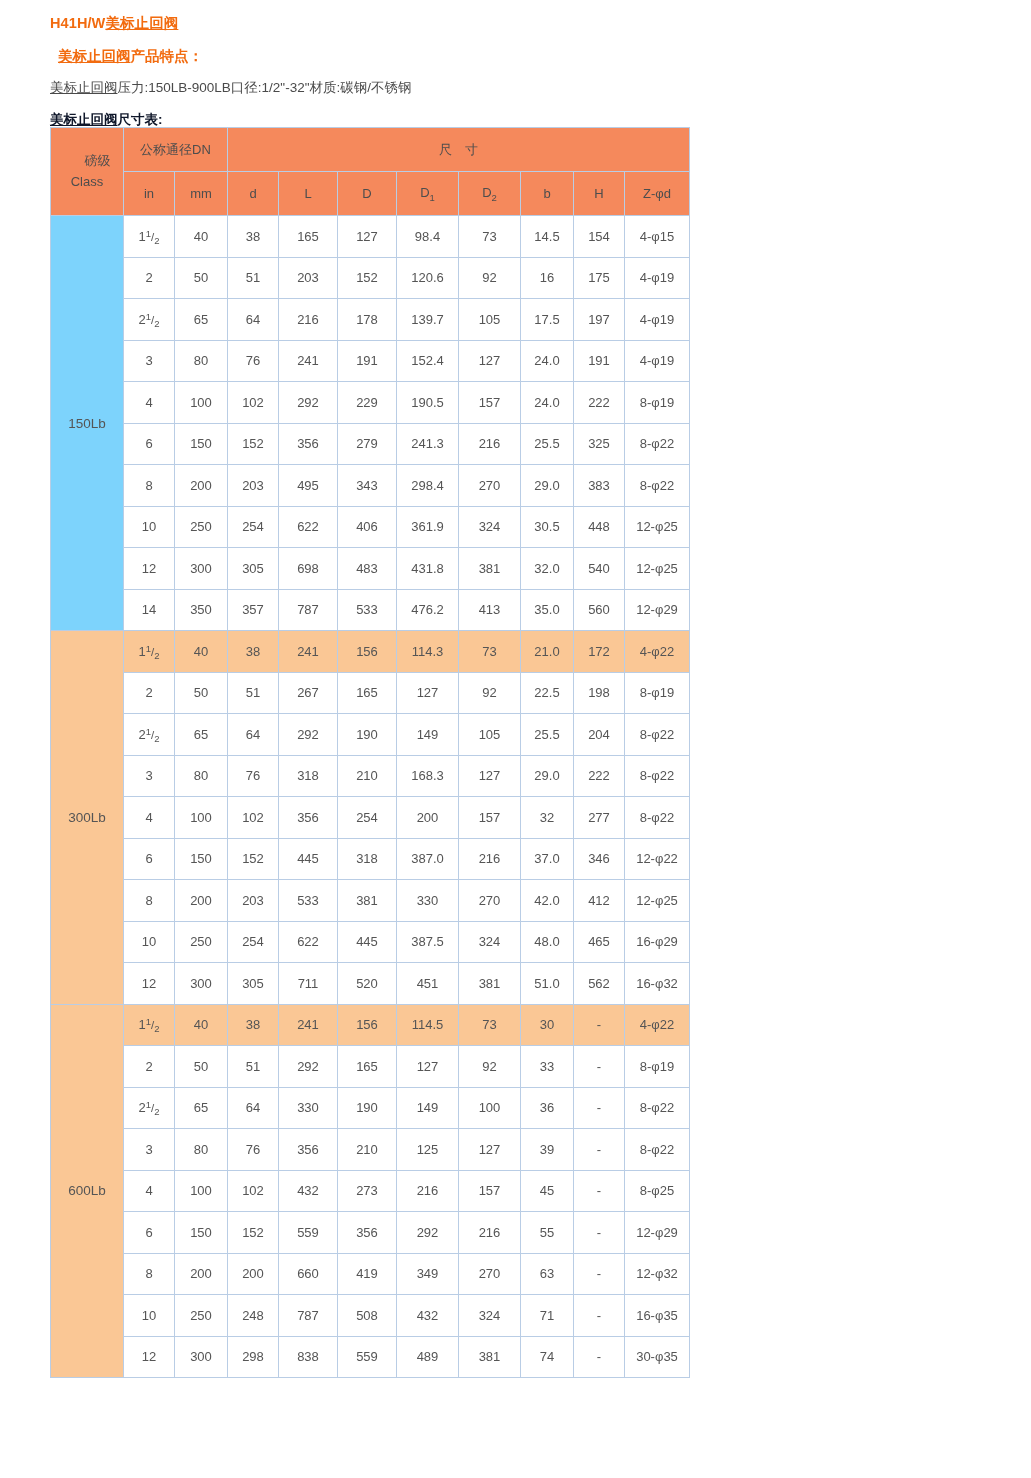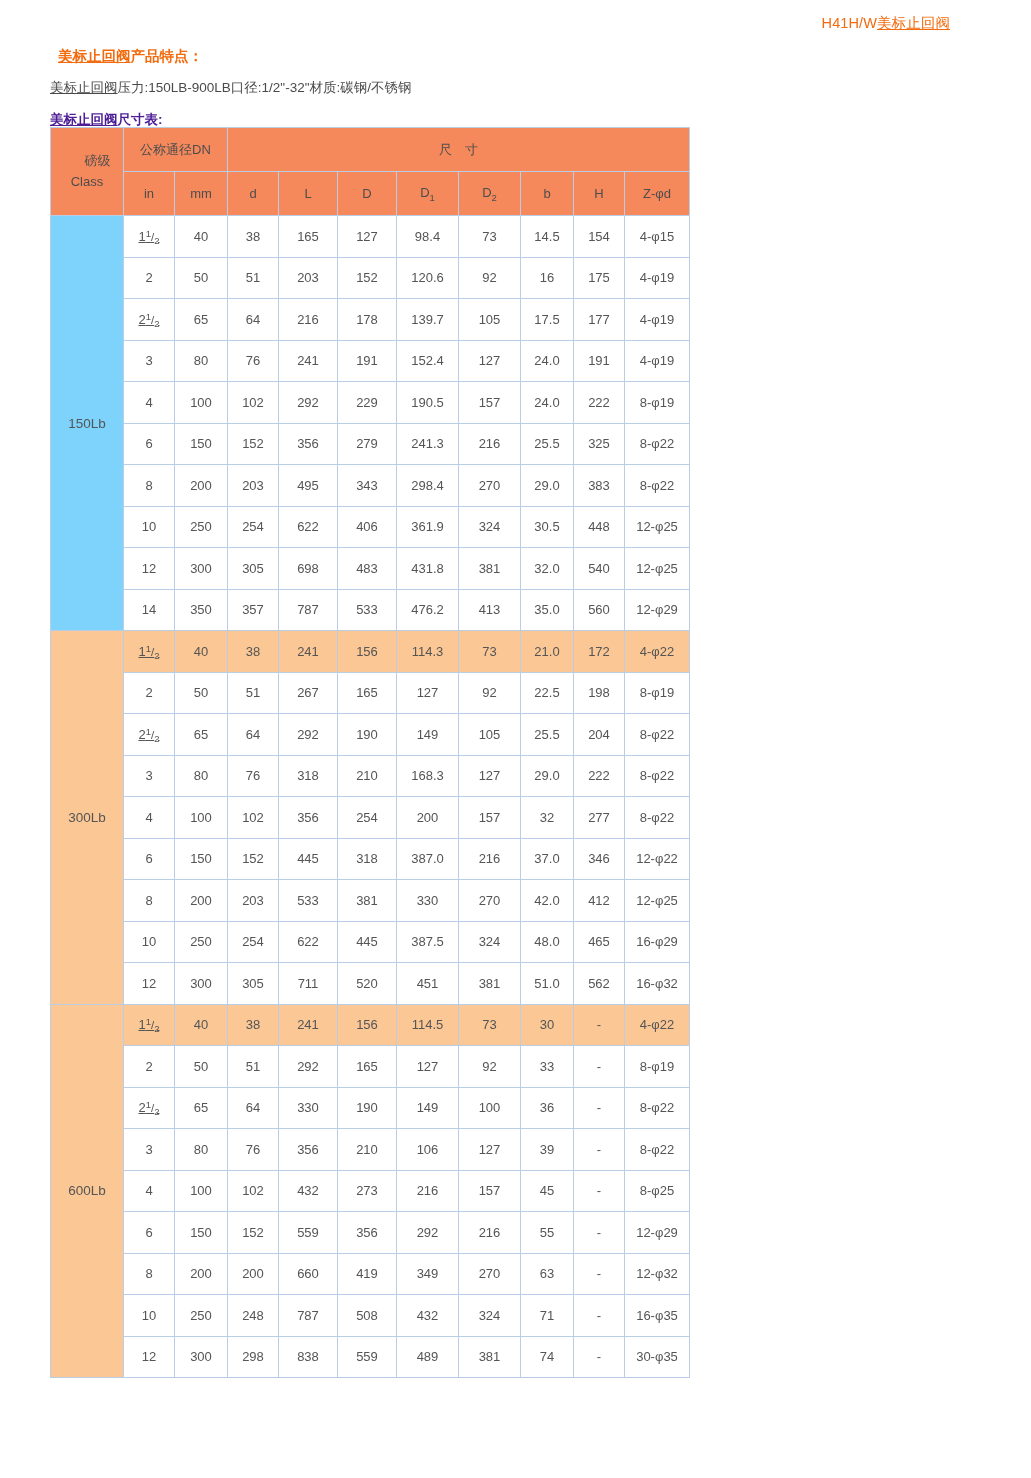--- a/index.html
+++ b/index.html
@@ -23,26 +23,25 @@
 
   
   .intro {
     position: absolute;
     left: 50px;
     top: 13px;
     width: 900px;
   }
   .h-title {
     font-size: 14.5px;
-    font-weight: normal;
+    font-weight: bold;
     color: #F26B0F;
     line-height: 20px;
     margin: 0 0 13px 0;
     letter-spacing: 0.1px;
-    text-align: right;
   }
   .h-title .lnk { text-decoration: underline; }
 
   .h-sub {
     font-size: 14.5px;
     font-weight: bold;
     color: #F26B0F;
     line-height: 20px;
     margin: 0 0 12px 8px;
   }
@@ -53,21 +52,21 @@
     font-weight: normal;
     color: #4a4a4a;
     line-height: 20px;
     margin: 0 0 12px 0;
   }
   .h-desc .lnk { text-decoration: underline; }
 
   .h-tab {
     font-size: 13.5px;
     font-weight: bold;
-    color: #4c1d95;
+    color: #0f172a;
     line-height: 20px;
     margin: 0;
   }
   .h-tab .lnk { text-decoration: underline; }
 
   
   .tbl-wrap {
     position: absolute;
     left: 50px;
     top: 127px;
@@ -105,21 +104,21 @@
   
   table.dim tbody td { height: 40.5px; }
   td.classcell {
     background: #7dd3fc;
     font-size: 13.5px;
     color: #555;
   }
   tr.hl td { background: #FAC795; }
 
   
-  .frac { white-space: nowrap; font-size: 13px; text-decoration: underline; }
+  .frac { white-space: nowrap; font-size: 13px; }
   .frac .n { font-size: 9.5px; position: relative; top: -4px; }
   .frac .s { font-size: 11.5px; }
   .frac .d { font-size: 9.5px; position: relative; top: 3px; }
 </style>
 </head>
 <body>
 
 <div class="page">
 
   <div class="intro">
@@ -197,21 +196,21 @@
           </tr>
           <tr>
             <td><span class="frac">2<span class="n">1</span><span class="s">/</span><span class="d">2</span></span></td>
             <td>65</td>
             <td>64</td>
             <td>216</td>
             <td>178</td>
             <td>139.7</td>
             <td>105</td>
             <td>17.5</td>
-            <td>177</td>
+            <td>197</td>
             <td>4-φ19</td>
           </tr>
           <tr>
             <td>3</td>
             <td>80</td>
             <td>76</td>
             <td>241</td>
             <td>191</td>
             <td>152.4</td>
             <td>127</td>
@@ -436,21 +435,21 @@
             <td>36</td>
             <td>-</td>
             <td>8-φ22</td>
           </tr>
           <tr>
             <td>3</td>
             <td>80</td>
             <td>76</td>
             <td>356</td>
             <td>210</td>
-            <td>106</td>
+            <td>125</td>
             <td>127</td>
             <td>39</td>
             <td>-</td>
             <td>8-φ22</td>
           </tr>
           <tr>
             <td>4</td>
             <td>100</td>
             <td>102</td>
             <td>432</td>

